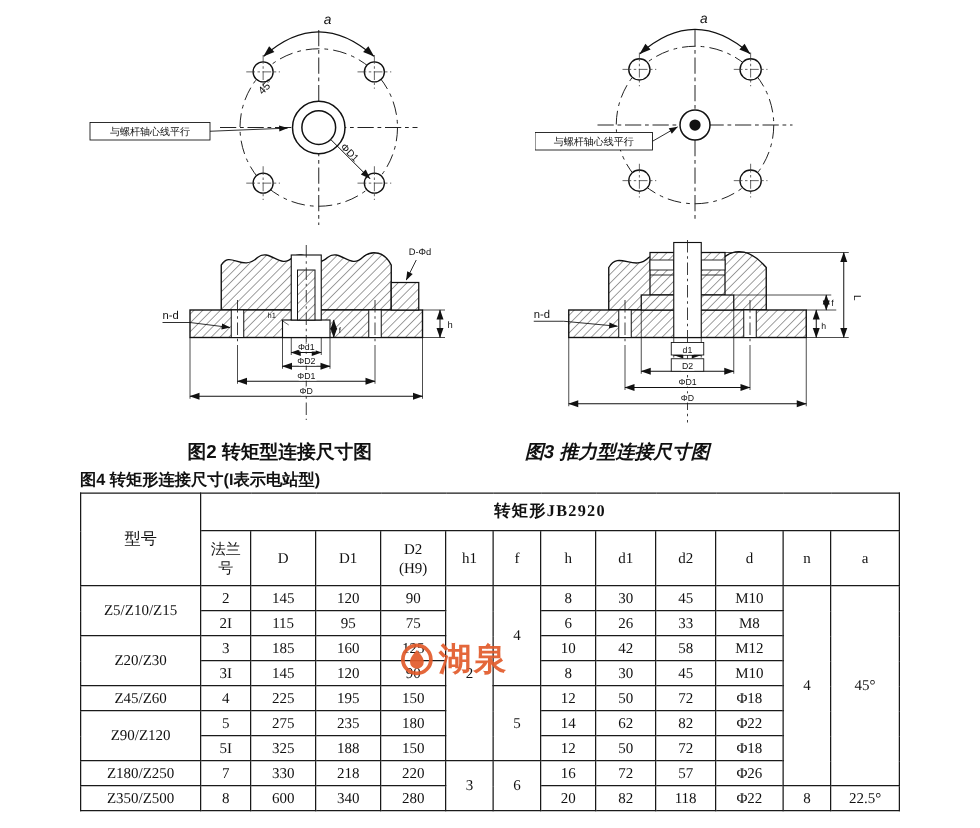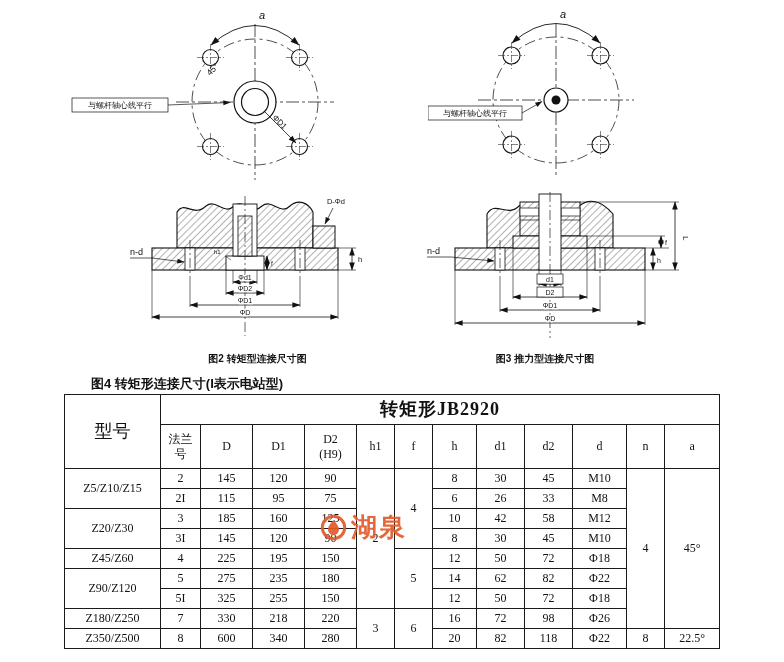--- a/index.html
+++ b/index.html
@@ -1,28 +1,28 @@
 <!DOCTYPE html>
 <html><head>
 <meta charset="utf-8">
 <style>
   * { margin:0; padding:0; box-sizing:border-box; }
   html,body { background:#fff; }
   body { width:784px; height:662px; font-family:"Liberation Serif", serif; color:#111; }
   .page { position:relative; width:784px; height:662px; background:#fff; overflow:hidden; }
   .abs { position:absolute; }
   svg text { font-family:"Liberation Sans", sans-serif; fill:#111; }
-  .caption { font-family:"Liberation Sans", sans-serif; font-weight:bold; font-size:10px; text-align:center; color:#111; }
+  .caption { font-family:"Liberation Sans", sans-serif; font-weight:bold; font-size:15px; text-align:left; color:#111; }
   .tbl-caption { font-family:"Liberation Sans", sans-serif; font-weight:bold; font-size:13px; color:#111; }
   table.spec { border-collapse:collapse; table-layout:fixed; width:655px; font-size:12px; }
   table.spec th, table.spec td {
     border:1px solid #1a1a1a; text-align:center; vertical-align:middle;
     padding:0 2px; font-weight:normal; line-height:1.25; overflow:hidden;
   }
-  table.spec thead tr.r1 th { height:30px; font-size:18px; }
+  table.spec thead tr.r1 th { height:30px; font-size:13px; }
   table.spec thead tr.r2 th { height:44px; white-space:pre-line; }
   table.spec th.group { font-weight:bold; letter-spacing:1px; }
   table.spec tbody tr { height:20px; }
   .watermark { display:flex; align-items:center; gap:4px; opacity:0.92; pointer-events:none;margin-top:36px; }
   .watermark .wm-text { font-size:26px; font-weight:bold; color:#e25b2b; letter-spacing:2px; font-family:"Liberation Serif", serif; }
 </style>
 </head>
 <body>
 
 <div class="page">
@@ -219,22 +219,22 @@
       <text x="125" y="131">ΦD</text>
     </g>
     <text x="2" y="64" font-size="9">n-d</text>
     <path d="M2,67 L26,67 L69,71" fill="none" stroke="#111" stroke-width="0.7" marker-end="url(#arD)"></path>
     <text x="240" y="55" font-size="7">f</text>
     <text x="232" y="73" font-size="7">h</text>
     <text x="258" y="46" font-size="8" transform="rotate(90 258 46)">L</text>
   </svg>
 
   <div class="abs caption" style="left:150px;top:352px;width:215px;">图2 转矩型连接尺寸图</div>
-  <div class="abs caption" style="left:440px;top:352px;width:210px;">图3 推力型连接尺寸图</div>
-  <div class="abs tbl-caption" style="left:64px;top:375px;margin-left:27px;">图4 转矩形连接尺寸(I表示电站型)</div>
+  <div class="abs caption" style="left:420px;top:352px;width:210px;font-style:italic;">图3 推力型连接尺寸图</div>
+  <div class="abs tbl-caption" style="left:64px;top:375px;">图4 转矩形连接尺寸(I表示电站型)</div>
 
   <table class="spec abs" style="left:64px;top:394px;">
     <colgroup>
       <col style="width:96px">
         <col style="width:40px">
         <col style="width:52px">
         <col style="width:52px">
       <col style="width:52px">
         <col style="width:38px">
         <col style="width:38px">
@@ -332,38 +332,38 @@
         <td>235</td>
         <td>180</td>
         <td>14</td>
         <td>62</td>
         <td>82</td>
         <td>Φ22</td>
       </tr>
       <tr>
         <td>5I</td>
         <td>325</td>
-        <td>255</td>
+        <td>188</td>
         <td>150</td>
         <td>12</td>
         <td>50</td>
         <td>72</td>
         <td>Φ18</td>
       </tr>
       <tr>
         <td>Z180/Z250</td>
         <td>7</td>
         <td>330</td>
         <td>218</td>
         <td>220</td>
         <td rowspan="2">3</td>
         <td rowspan="2">6</td>
         <td>16</td>
         <td>72</td>
-        <td>98</td>
+        <td>57</td>
         <td>Φ26</td>
       </tr>
       <tr>
         <td>Z350/Z500</td>
         <td>8</td>
         <td>600</td>
         <td>340</td>
         <td>280</td>
         <td>20</td>
         <td>82</td>

